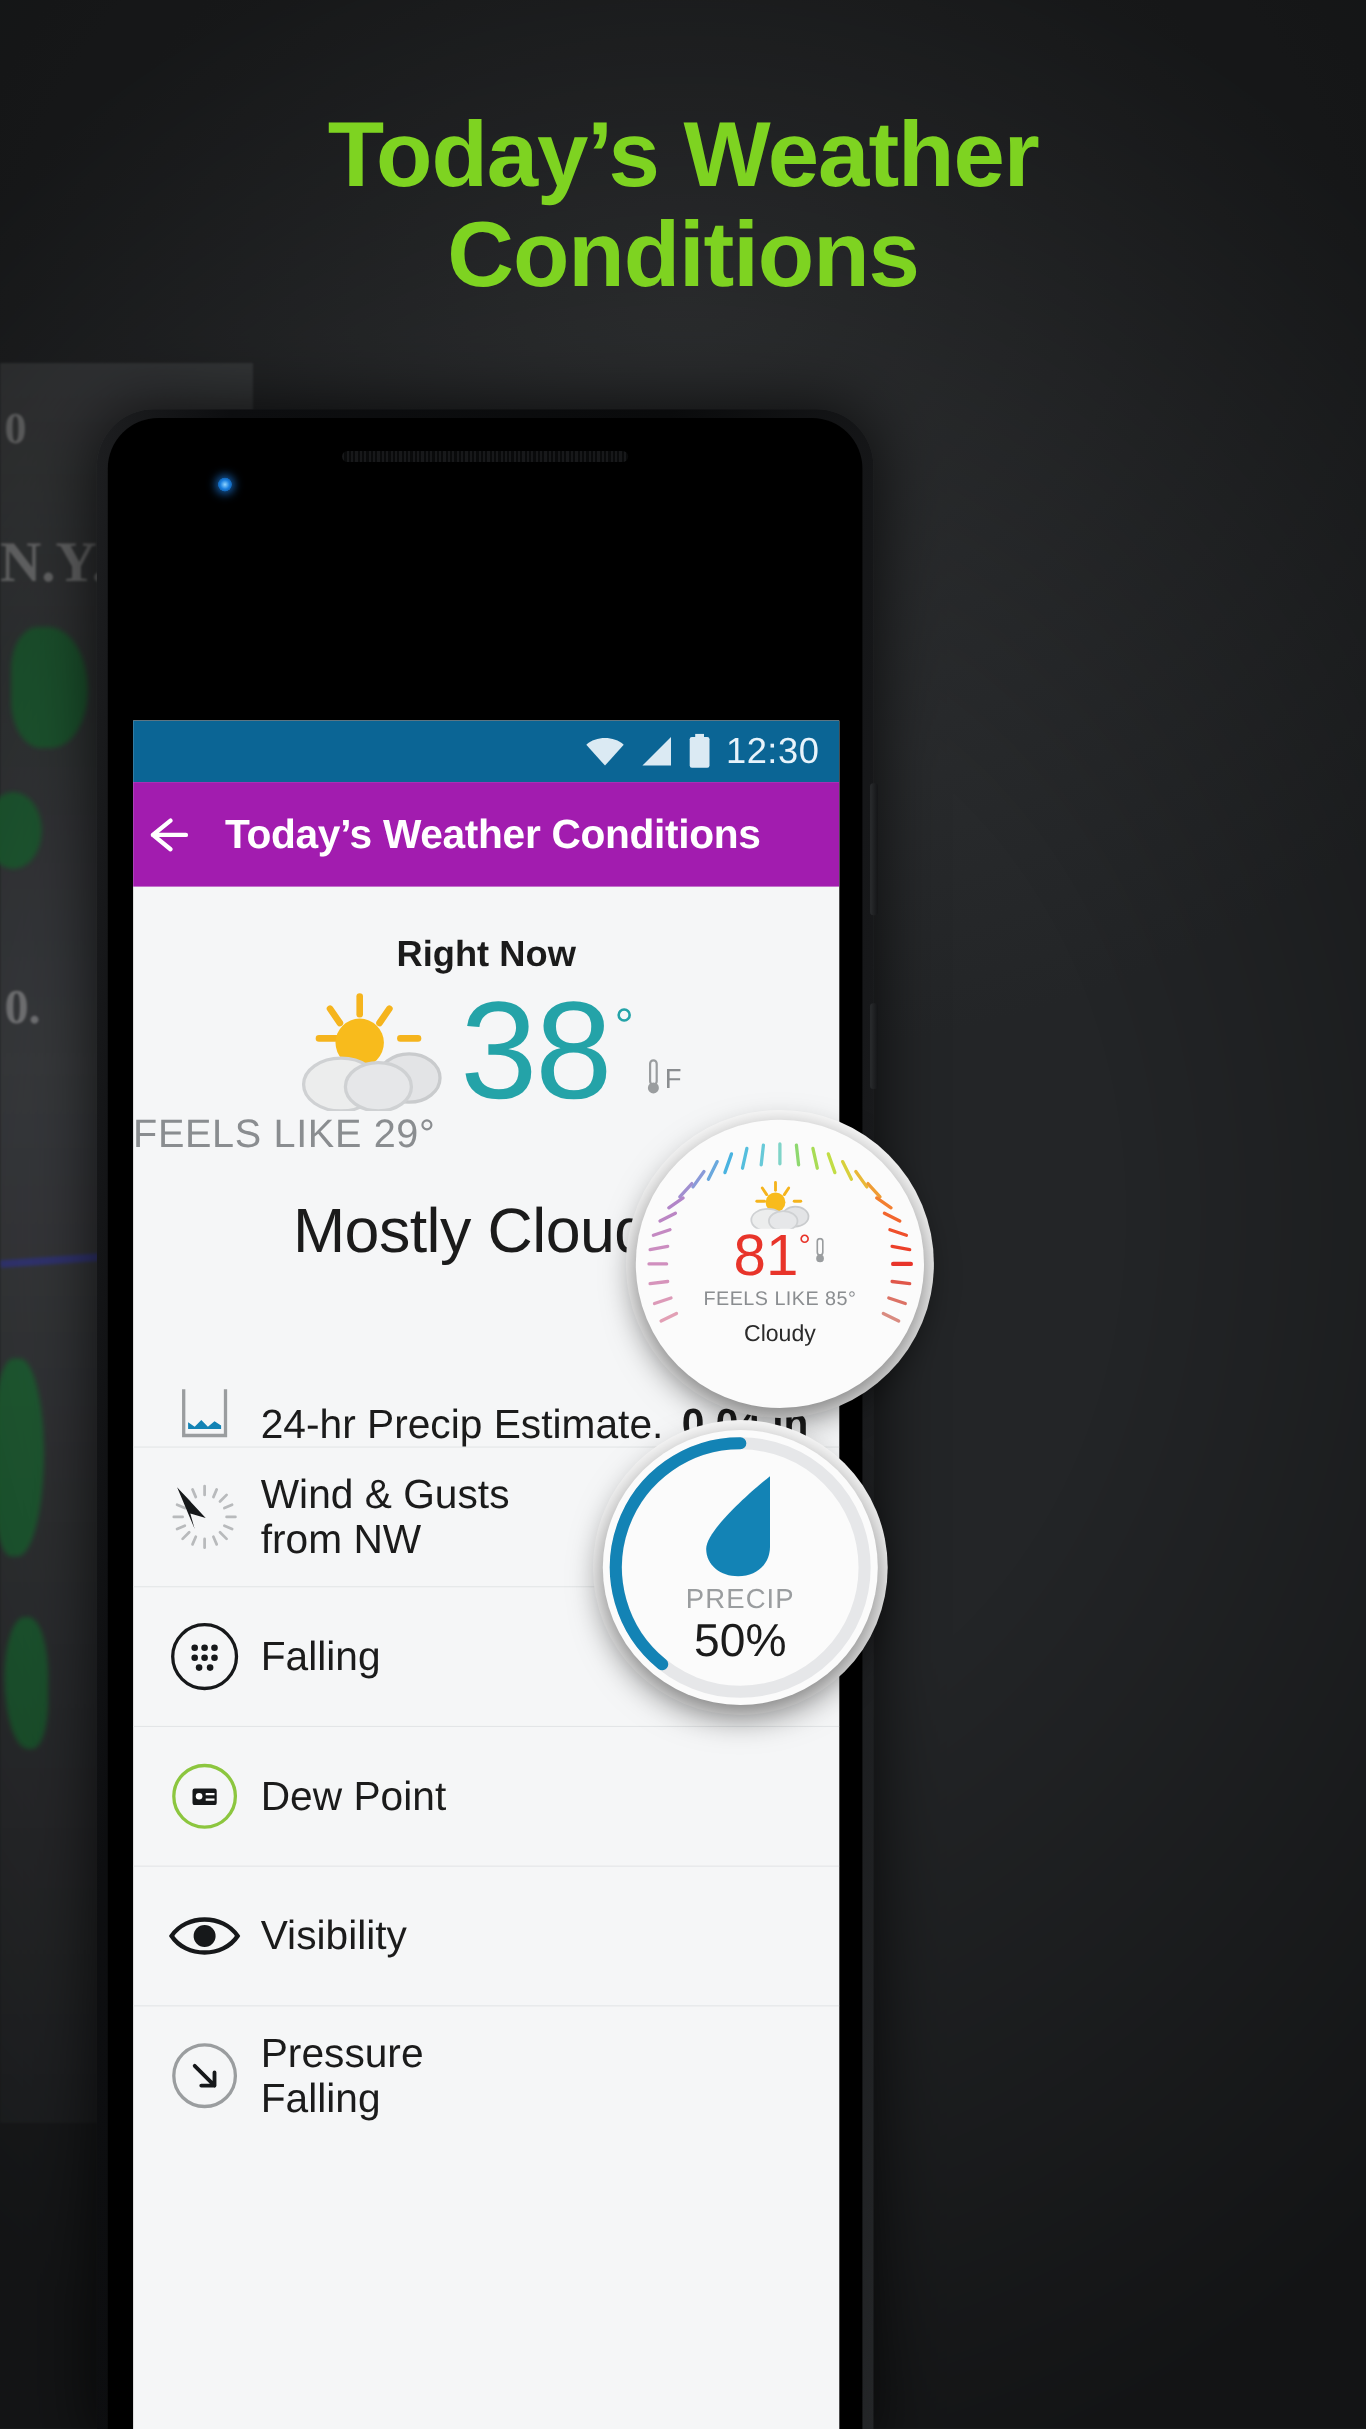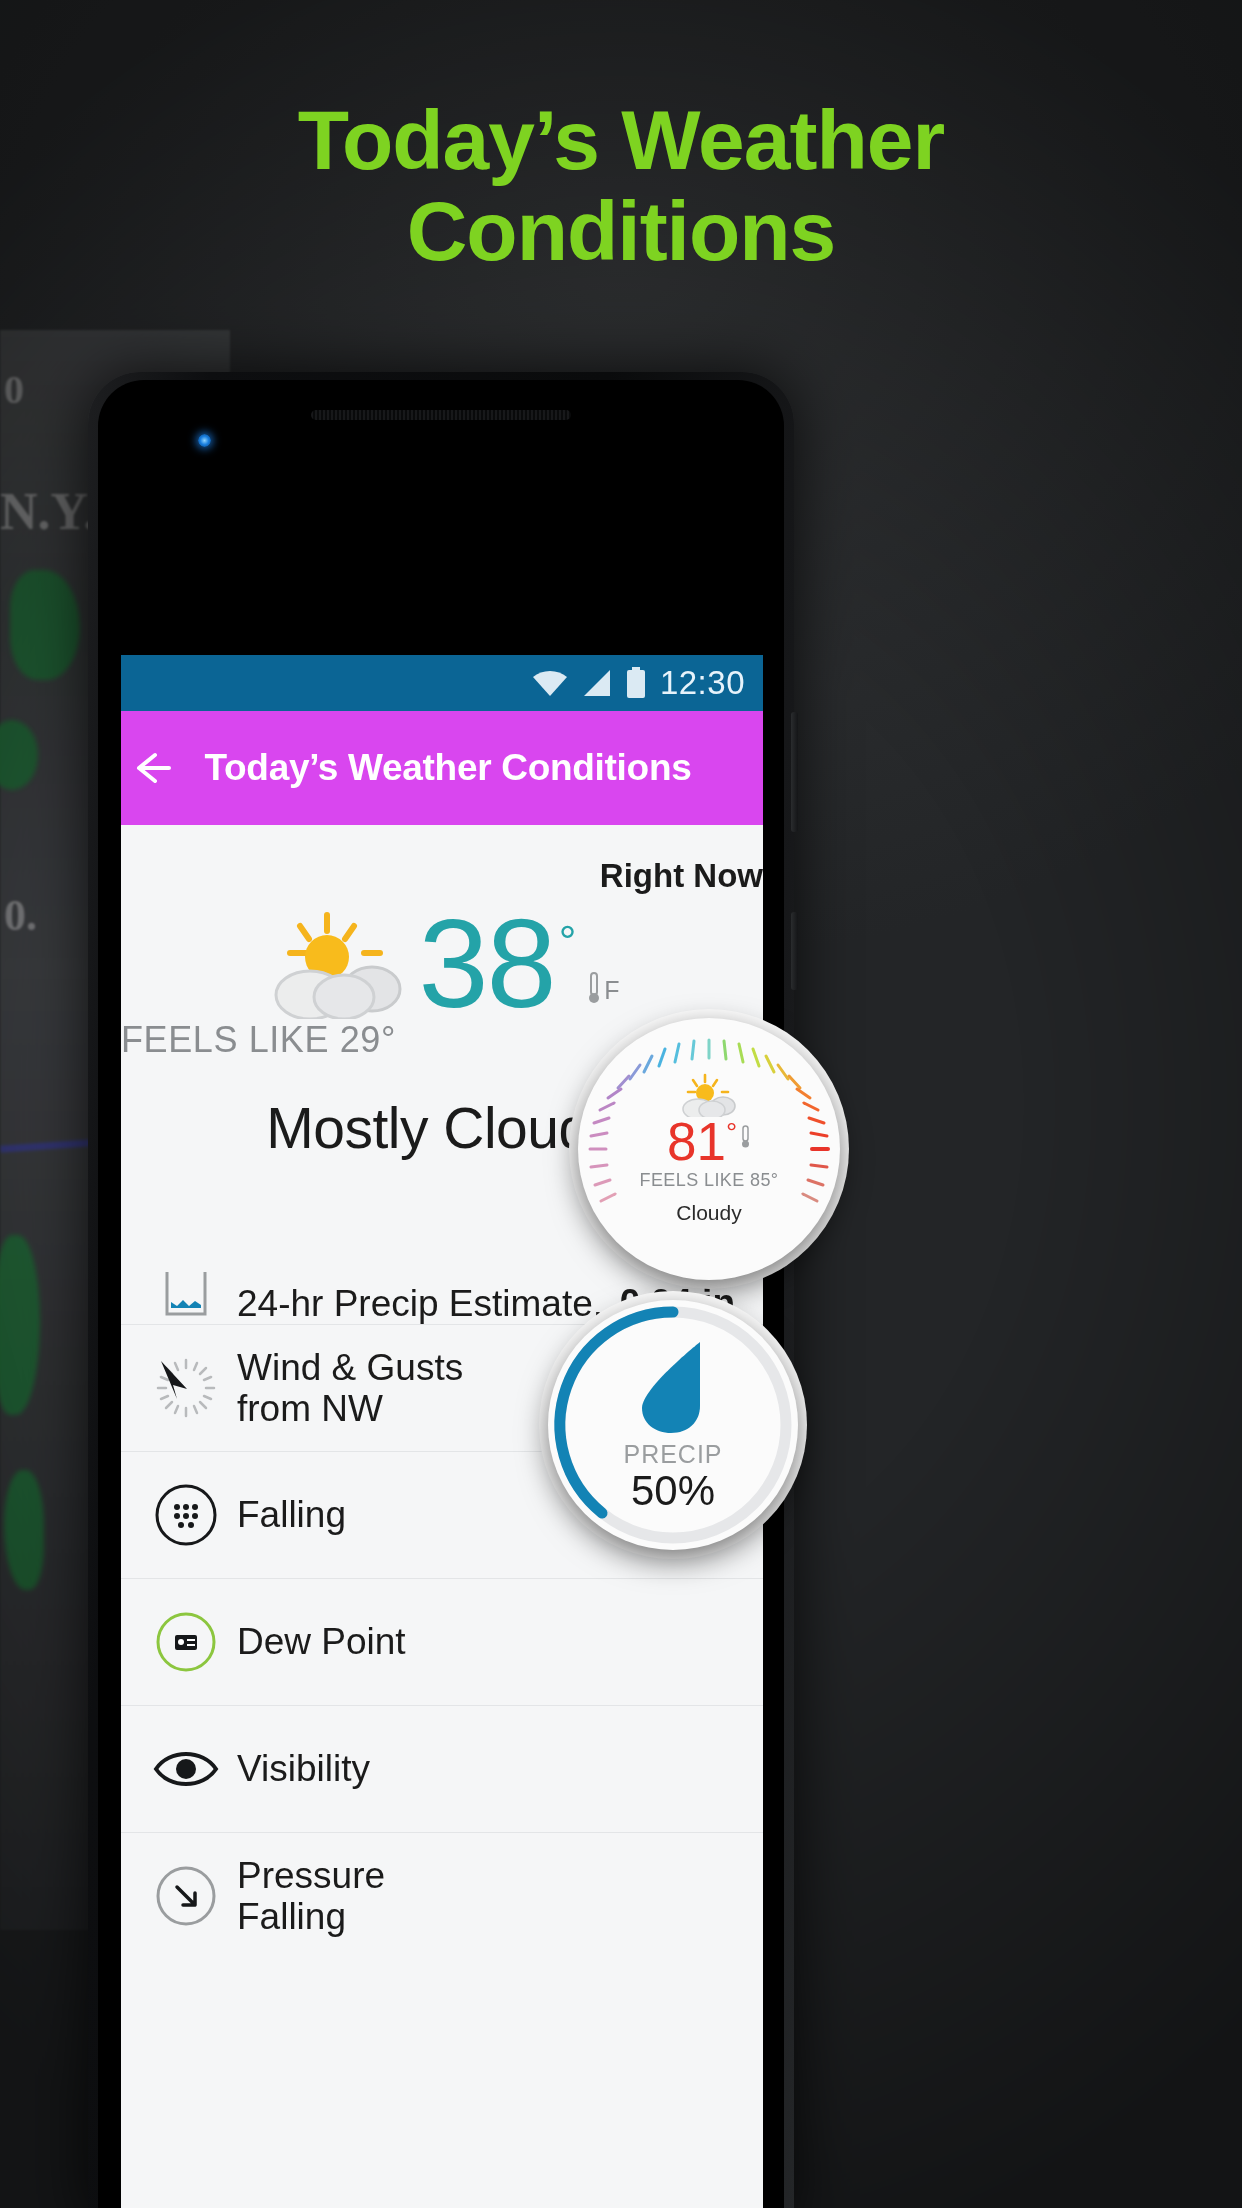--- a/index.html
+++ b/index.html
@@ -93,33 +93,33 @@
   #statusbar {
     height:56px; background:#0b6595;
     display:flex; align-items:center; justify-content:flex-end;
     padding-right:18px; gap:14px;
   }
   #statusbar .sb-icon { display:block; }
   #clock { color:#e7f3fb; font-size:33px; font-weight:500; letter-spacing:.5px; }
 
   
   #appbar {
-    height:114px; background:#d946ef;
+    height:95px; background:#a21caf;
     display:flex; align-items:center; padding:0 4px;
   }
   #back-arrow { width:52px; height:52px; flex:0 0 52px; }
   #appbar-title {
     flex:1; text-align:center; color:#ffffff;
     font-size:37px; font-weight:bold; letter-spacing:-.3px;
     margin-right:40px;
   }
 
   
   #rightnow-label {
-    text-align:right; margin-top:32px;
+    text-align:center; margin-top:42px;
     font-size:33px; font-weight:bold; color:#1b1b1b;
   }
   #temp-row {
     display:flex; align-items:center; justify-content:center;
     margin-top:6px; gap:4px;
   }
   #cond-icon { width:150px; height:110px; flex:0 0 150px; }
   #big-temp {
     font-size:126px; line-height:1; color:#24a3a8; font-weight:400;
     letter-spacing:-2px;

